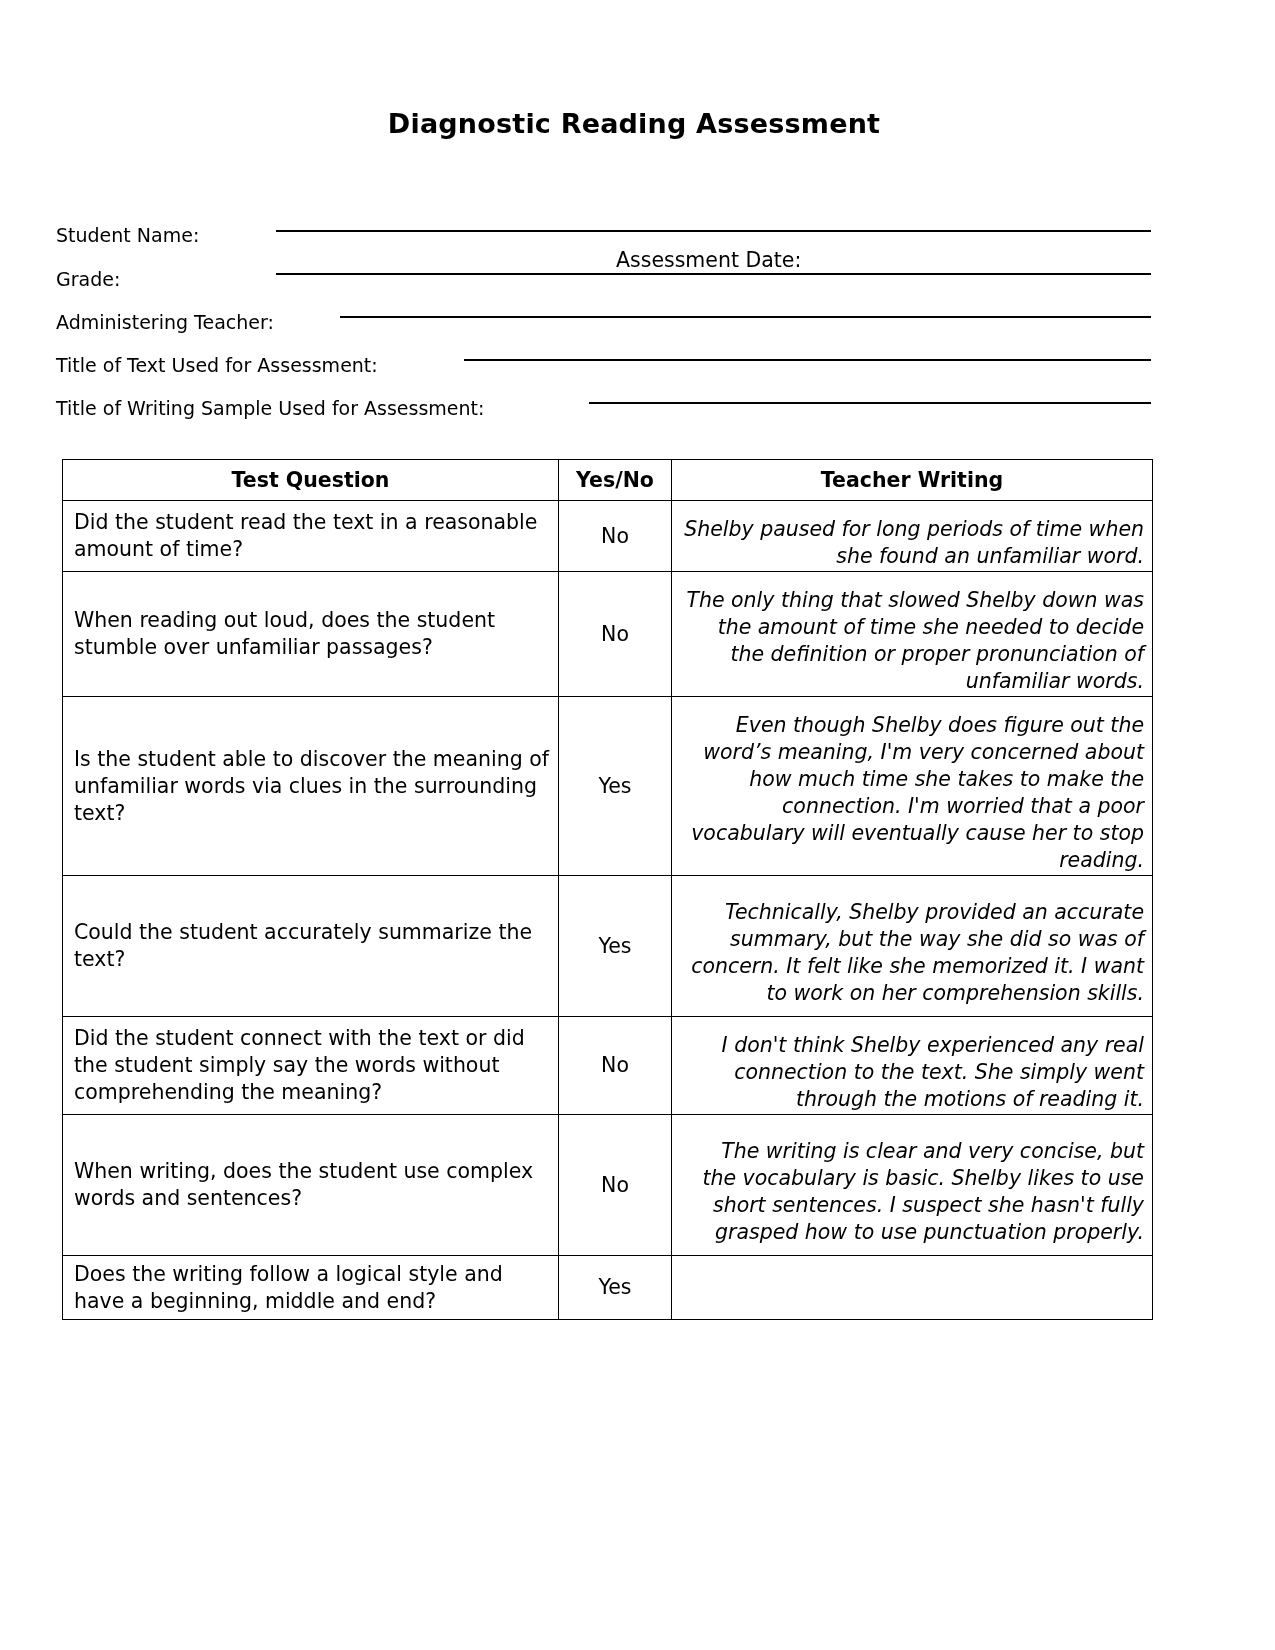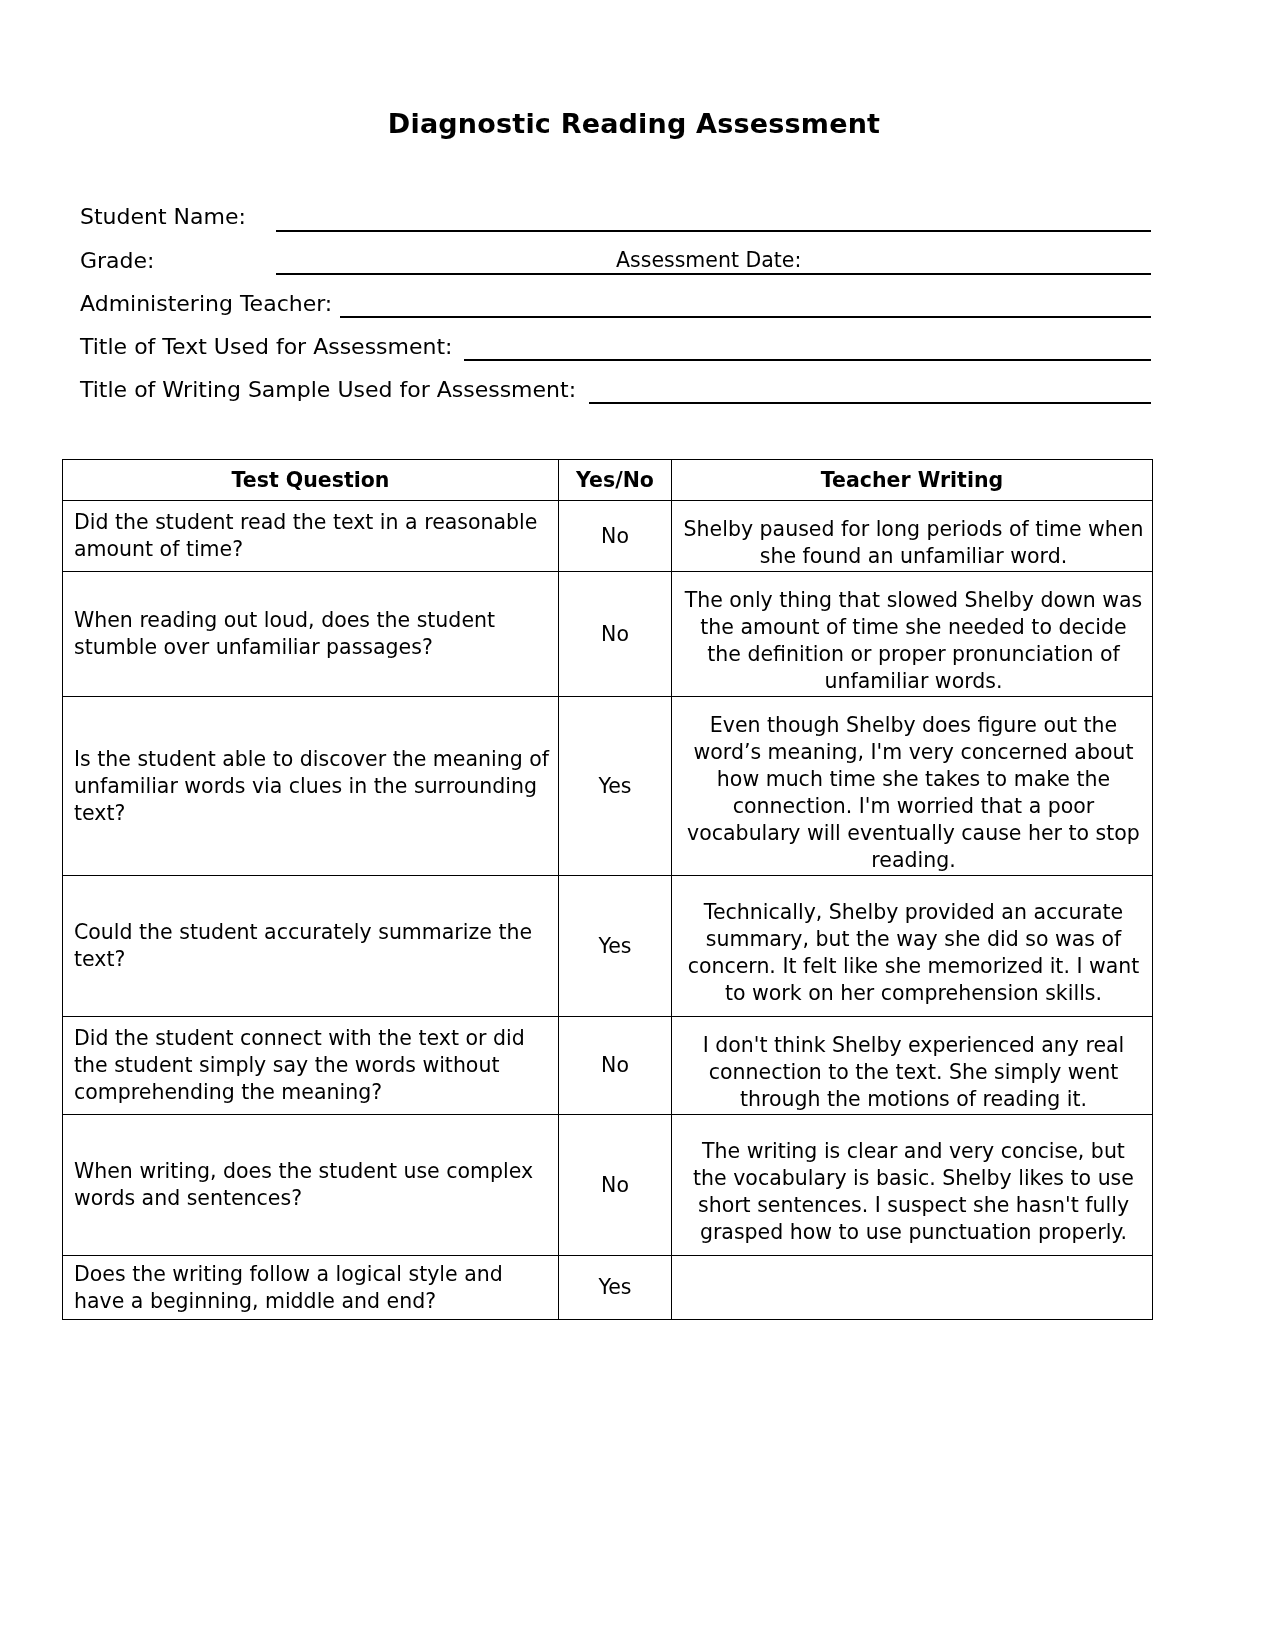--- a/index.html
+++ b/index.html
@@ -4,34 +4,34 @@
 <style>
   html, body { margin: 0; padding: 0; background: #ffffff; }
   body {
     width: 1275px; height: 1650px; position: relative; overflow: hidden;
     font-family: "DejaVu Sans", sans-serif; color: #000;
   }
   .title {
     position: absolute; top: 108px; left: 0; width: 1212px; text-align: center;
     font-size: 27px; font-weight: bold; letter-spacing: 0.2px; margin-left: 28px;
   }
-  .field-row { position: absolute; left: 80px; font-size: 22px; }
+  .field-row { position: absolute; left: 56px; font-size: 19px; margin-top: 20px; }
   .line { position: absolute; height: 0; border-top: 2px solid #000; }
   .assess-date { position: absolute; font-size: 20.5px; }
   table.assess {
     position: absolute; left: 62px; top: 459px; width: 1091px;
     border-collapse: collapse; font-size: 20.5px; line-height: 27px;
   }
   table.assess th, table.assess td {
     border: 1.5px solid #000; vertical-align: middle;
   }
   table.assess th { font-weight: bold; text-align: center; height: 40px; padding: 0; }
   td.q { width: 476px; padding: 2px 8px 2px 11px; text-align: left; }
   td.yn { width: 100px; text-align: center; padding: 5px 6px; }
-  td.c { padding: 15px 8px 1px 11px; text-align: center; }
+  td.c { padding: 15px 8px 1px 11px; text-align: right; font-style: italic; }
 </style>
 </head>
 <body>
 
 <div class="title">Diagnostic Reading Assessment</div>
 
 <div class="field-row" style="top:204px;">Student Name:</div>
 <div class="line" style="left:276px; top:230px; width:875px;"></div>
 
 <div class="field-row" style="top:248px;">Grade:</div>

